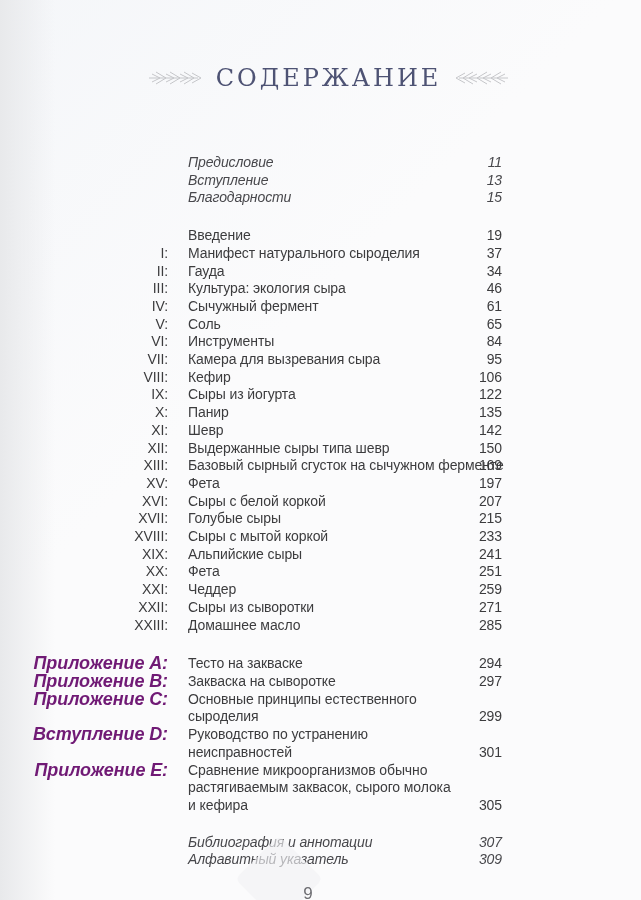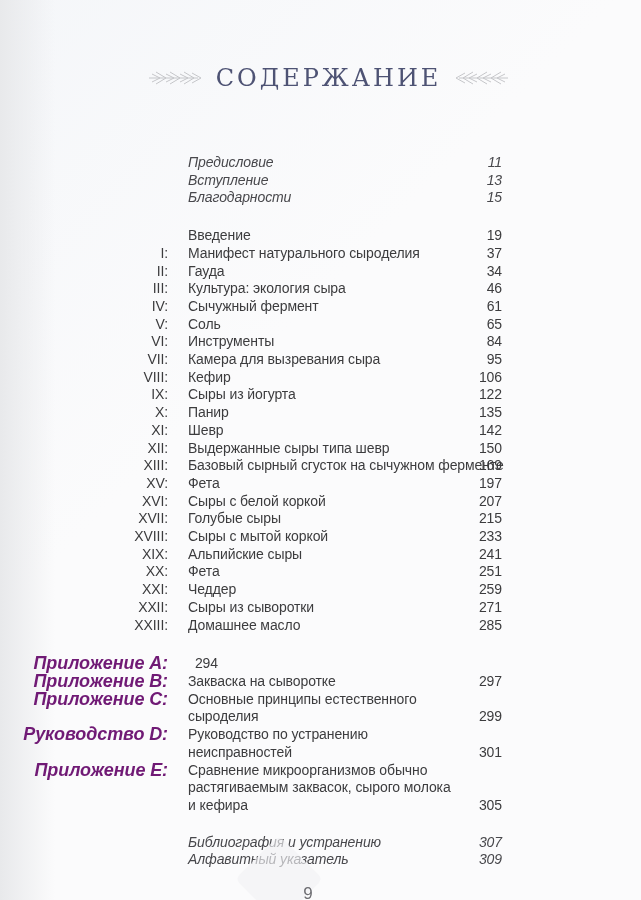--- a/index.html
+++ b/index.html
@@ -250,53 +250,54 @@
         <span class="num">XXIII:</span>
         <span class="ttl">Домашнее масло</span>
         <span class="pg">285</span>
       </div>
     </div>
 
   <div class="toc appendices">
 
       <div class="row">
         <span class="num">Приложение A:</span>
+        <span class="ttl">Тесто на закваске</span>
         <span class="pg">294</span>
       </div>
 
       <div class="row">
         <span class="num">Приложение B:</span>
         <span class="ttl">Закваска на сыворотке</span>
         <span class="pg">297</span>
       </div>
 
       <div class="row">
         <span class="num">Приложение C:</span>
         <span class="ttl">Основные принципы естественного сыроделия</span>
         <span class="pg">299</span>
       </div>
 
       <div class="row">
-        <span class="num">Руководство D:</span>
+        <span class="num">Вступление D:</span>
         <span class="ttl">Руководство по устранению неисправностей</span>
         <span class="pg">301</span>
       </div>
 
       <div class="row">
         <span class="num">Приложение E:</span>
         <span class="ttl">Сравнение микроорганизмов обычно растягиваемым заквасок, сырого молока и кефира</span>
         <span class="pg">305</span>
       </div>
     </div>
 
   <div class="toc back-matter">
 
       <div class="row">
         <span class="num"></span>
-        <span class="ttl">Библиография и устранению</span>
+        <span class="ttl">Библиография и аннотации</span>
         <span class="pg">307</span>
       </div>
 
       <div class="row">
         <span class="num"></span>
         <span class="ttl">Алфавитный указатель</span>
         <span class="pg">309</span>
       </div>
     </div>
 

